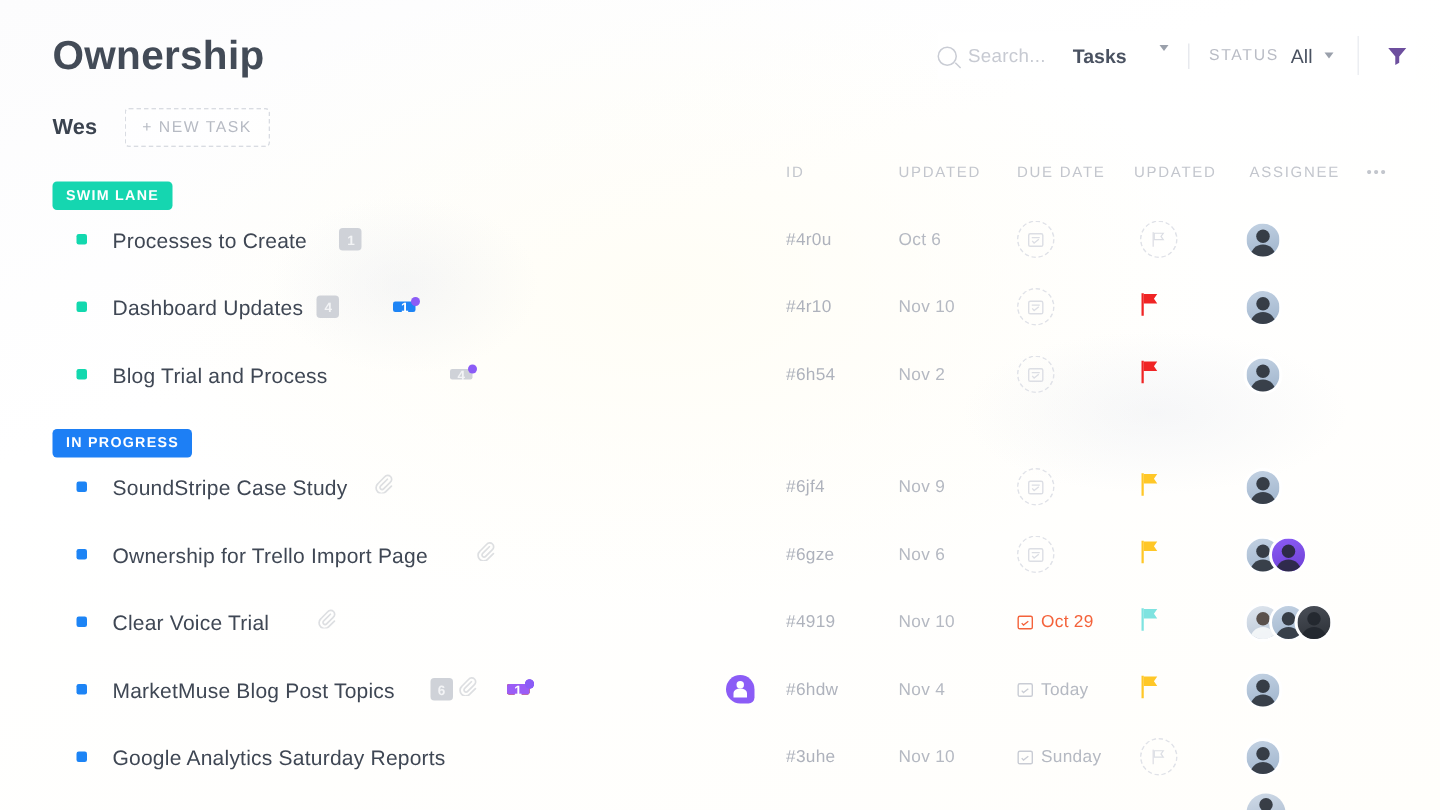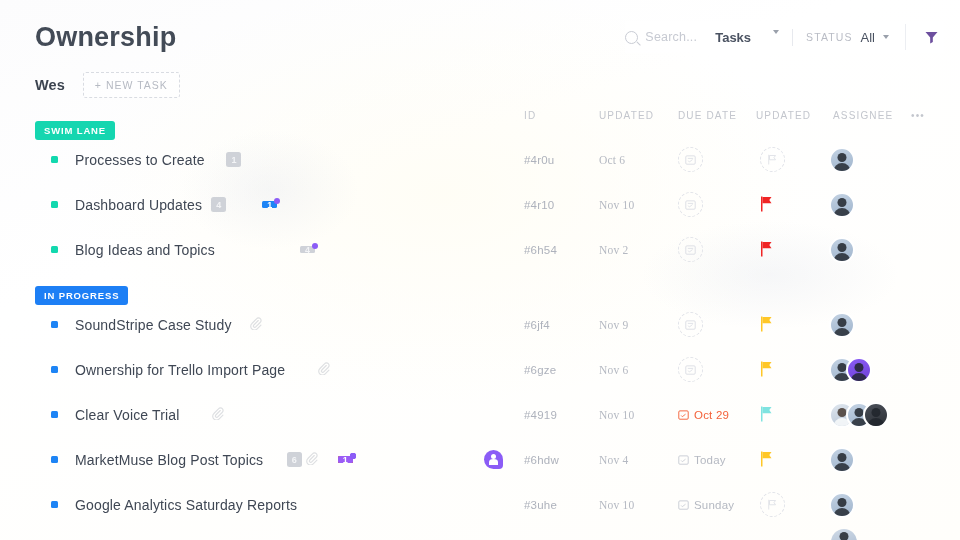--- a/index.html
+++ b/index.html
@@ -128,21 +128,21 @@
   .badge.red  { background: #f02d2d; }
   .badge.purple { background: #9b5cf6; }
   .badge.dot::after {
     content: ""; position: absolute; right: -3px; top: -3px;
     width: 6px; height: 6px; border-radius: 50%; background: #8b5cf6;
   }
   .clip { opacity: .33; display: inline-block; }
 
   .cell { position: absolute; font-size: 11.5px; color: #b5b9c2; letter-spacing: .2px; }
   .c-id { left: 524px; color: #aeb2bc; }
-  .c-updated { left: 599px; font-family: Liberation Serif, serif; }
+  .c-updated { left: 599px; }
   .c-due { left: 678px; display: flex; align-items: center; gap: 5px; }
   .c-due.overdue { color: #f4623a; }
   .c-priority { left: 760px; }
   .c-assignee { left: 829px; }
 
   .placeholder-circle {
     width: 25px; height: 25px; border-radius: 50%;
     border: 1.2px dashed #e0e2e8;
     display: flex; align-items: center; justify-content: center;
   }
@@ -308,21 +308,21 @@
             <path d="M2.5 1h9l-2.2 3.1L11.5 7.3h-9z" fill="#f02424"></path>
           </svg></span>
         <span class="cell c-assignee">
           <div class="avatar-stack">
             <div class="avatar a1"></div>
           </div>
         </span>
       </div>
       <div class="row" style="top:227px">
         <span class="dot dot-teal"></span>
-        <span class="task-name">Blog Ideas and Topics</span>
+        <span class="task-name">Blog Trial and Process</span>
         <span class="badges" style="left:249.1px">
           <span class="badge gray dot">4</span>
         </span>
         <span class="cell c-id">#6h54</span>
         <span class="cell c-updated">Nov 2</span>
         <span class="cell c-due">
           <span class="placeholder-circle">
             <svg width="11" height="11" viewBox="0 0 14 14">
               <rect x="1" y="2.4" width="12" height="10.6" rx="1.4" fill="none" stroke="#dcdee4" stroke-width="1.2"></rect>
               <path d="M3.6 5.6h6.8M4 8.4l1.6 1.8L9.6 7" fill="none" stroke="#dcdee4" stroke-width="1.1"></path>

